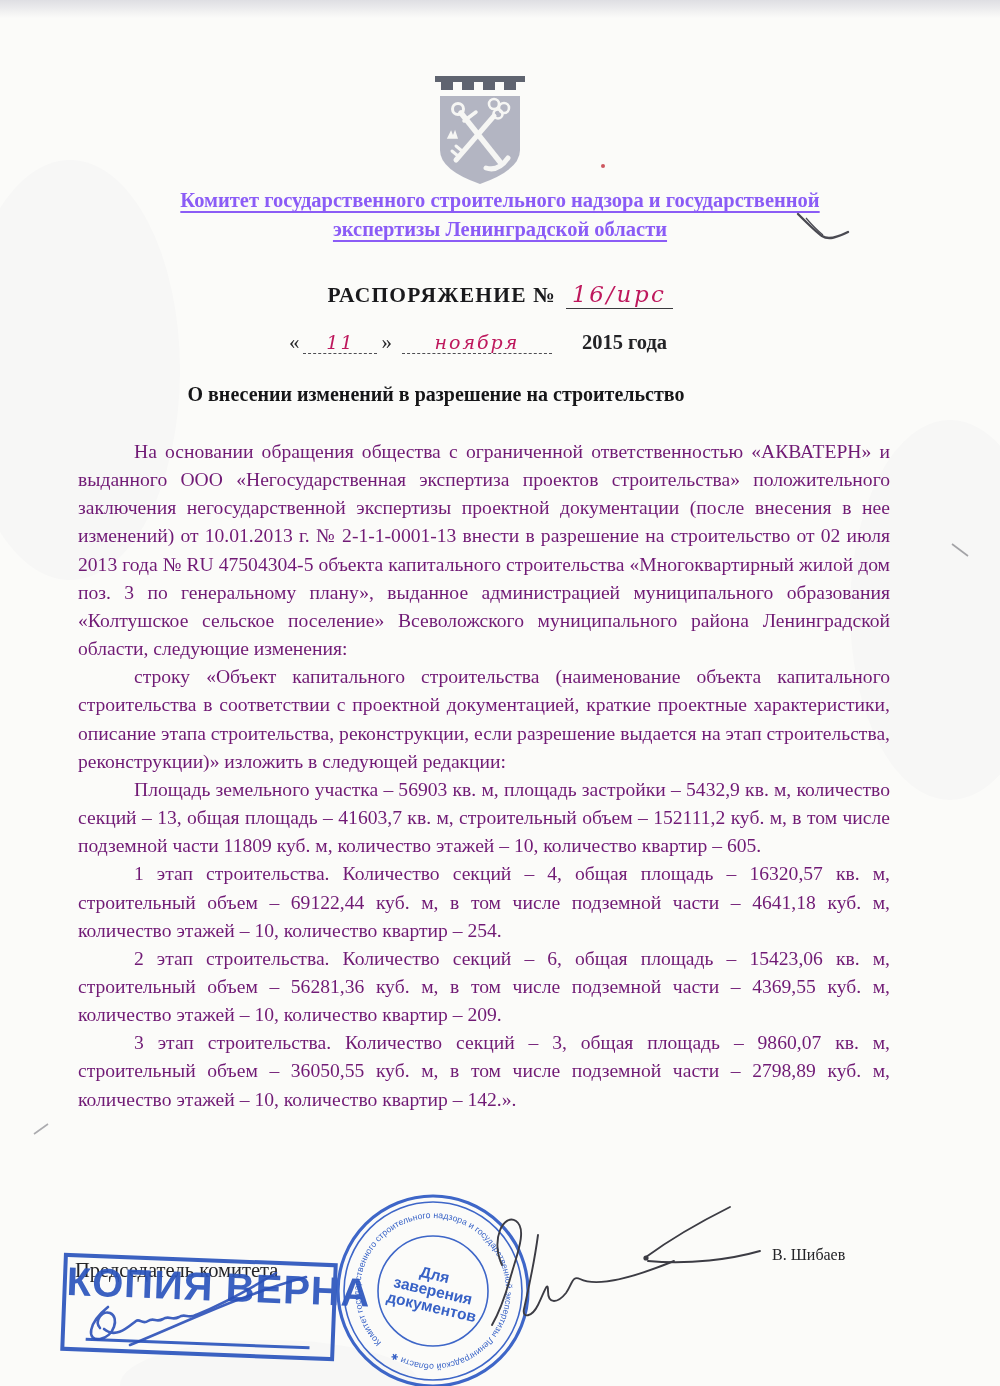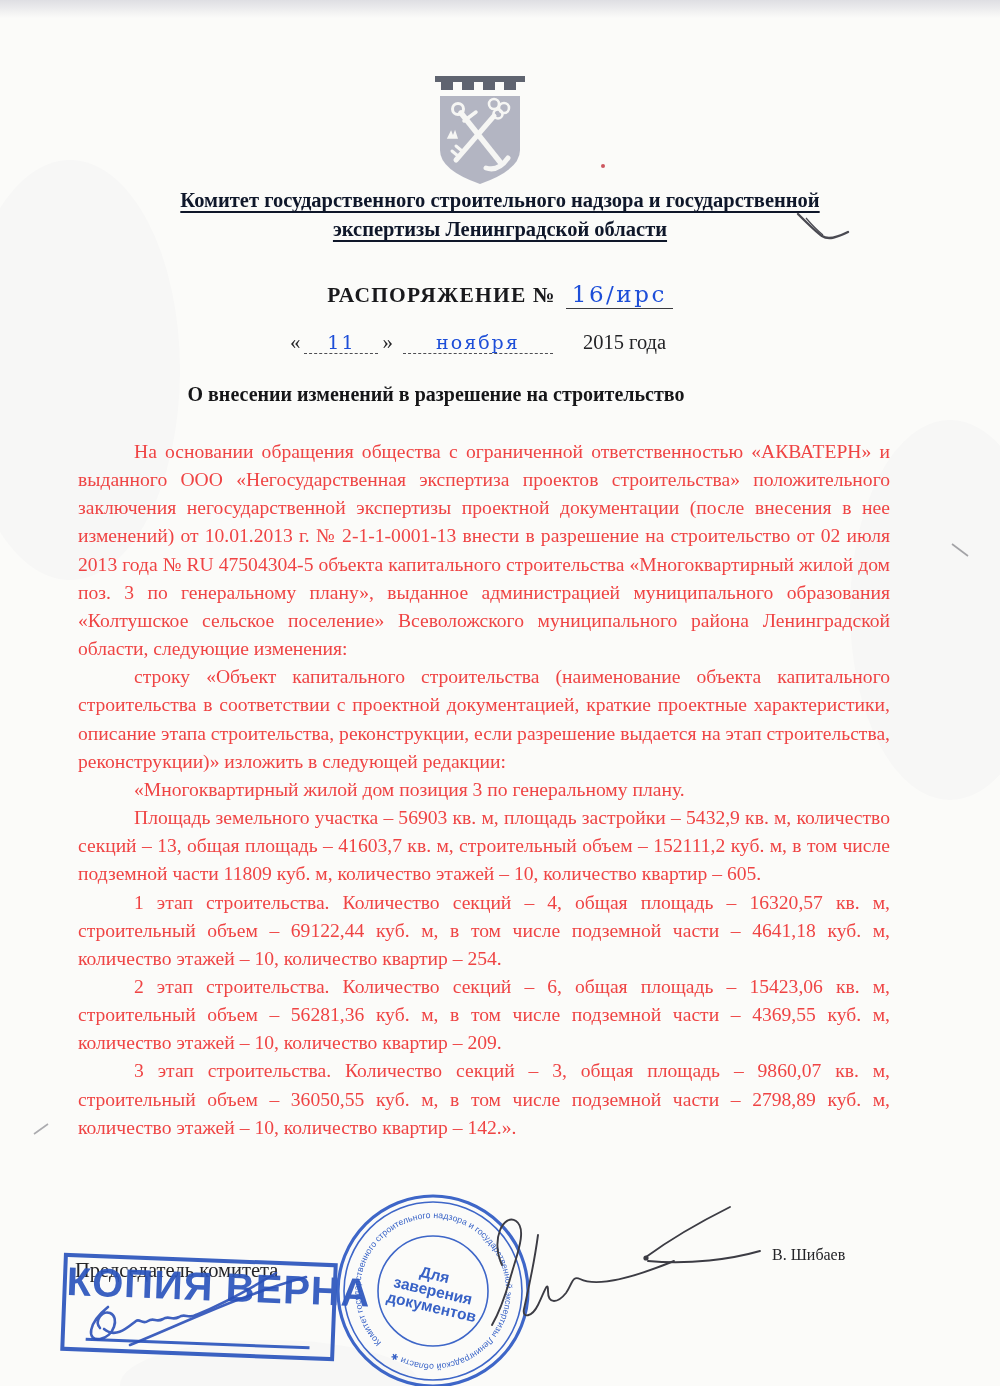--- a/index.html
+++ b/index.html
@@ -12,44 +12,44 @@
   .scan-edge-top{position:absolute;top:0;left:0;right:0;height:18px;
     background:linear-gradient(#c7c7d1, rgba(199,199,209,0));opacity:.55;}
   .smudge{position:absolute;border-radius:50%;background:rgba(90,90,110,0.025);}
   .red-speck{position:absolute;width:4px;height:4px;border-radius:50%;background:#c43a44;opacity:.85;}
 
   
   .gerb{position:absolute;left:428px;top:76px;}
 
   
   .org-name{position:absolute;left:0;top:186px;width:1000px;text-align:center;
-    font-weight:bold;font-size:20.5px;line-height:29px;color:#0f172a;}
+    font-weight:bold;font-size:20.5px;line-height:29px;color:#8b5cf6;}
   .org-name .u{text-decoration:underline;text-decoration-thickness:1.6px;text-underline-offset:4px;}
 
   .title-line{position:absolute;left:0;top:281px;width:1000px;text-align:center;
     font-size:21.5px;font-weight:bold;letter-spacing:1.2px;color:#19191c;}
-  .hand{font-family:"DejaVu Serif", serif;color:#1d4ed8;font-weight:normal;}
+  .hand{font-family:"DejaVu Serif", serif;font-style:italic;color:#be185d;font-weight:normal;}
   .doc-num{font-size:23px;letter-spacing:2.5px;border-bottom:1.6px solid #3a3a3e;
     padding:0 6px 1px 6px;margin-left:10px;}
 
   .date-line{position:absolute;left:0;top:330px;width:1000px;text-align:center;
     font-size:20.5px;color:#232326;transform:translateX(-22px);}
   .date-line .quote{font-size:21px;}
   .date-field{display:inline-block;border-bottom:1.7px dashed #4d4d52;text-align:center;
     font-size:19px;letter-spacing:2px;}
   .date-day{min-width:74px;margin:0 4px;}
   .date-month{min-width:150px;margin-left:10px;margin-right:16px;}
-  .date-year{font-weight:normal;margin-left:14px;}
+  .date-year{font-weight:bold;margin-left:14px;}
 
   .subject{position:absolute;left:0;top:383px;width:872px;text-align:center;
     font-weight:bold;font-size:20px;color:#161618;}
 
   
   .body-text{position:absolute;left:78px;top:438px;width:812px;
-    font-size:19.6px;line-height:28.15px;text-align:justify;color:#ef4444;}
+    font-size:19.6px;line-height:28.15px;text-align:justify;color:#701a75;}
   .body-text p{margin:0;text-indent:56px;}
 
   
   .footer-position{position:absolute;left:75px;top:1248px;font-size:20.5px;color:#242428;margin-top:11px;}
   .footer-signer{position:absolute;left:772px;top:1246px;font-size:16px;color:#242428;}
 
   
   .copy-stamp{
     position:absolute;left:62px;top:1258px;width:266px;height:90px;
     border:4px solid #2b55bd;transform:rotate(2.2deg);opacity:.92;
@@ -111,21 +111,20 @@
 
   <div class="date-line">
     <span class="quote">«</span><span class="hand date-field date-day">11</span><span class="quote">»</span><span class="hand date-field date-month">ноября</span><span class="date-year">2015 года</span>
   </div>
 
   <div class="subject">О внесении изменений в разрешение на строительство</div>
 
   <div class="body-text">
     <p>На основании обращения общества с ограниченной ответственностью «АКВАТЕРН» и выданного ООО «Негосударственная экспертиза проектов строительства» положительного заключения негосударственной экспертизы проектной документации (после внесения в нее изменений) от 10.01.2013 г. № 2-1-1-0001-13 внести в разрешение на строительство от 02 июля 2013 года № RU 47504304-5 объекта капитального строительства «Многоквартирный жилой дом поз. 3 по генеральному плану», выданное администрацией муниципального образования «Колтушское сельское поселение» Всеволожского муниципального района Ленинградской области, следующие изменения:</p>
     <p>строку «Объект капитального строительства (наименование объекта капитального строительства в соответствии с проектной документацией, краткие проектные характеристики, описание этапа строительства, реконструкции, если разрешение выдается на этап строительства, реконструкции)» изложить в следующей редакции:</p>
-    <p>«Многоквартирный жилой дом позиция 3 по генеральному плану.</p>
     <p>Площадь земельного участка – 56903 кв. м, площадь застройки – 5432,9 кв. м, количество секций – 13, общая площадь – 41603,7 кв. м, строительный объем – 152111,2 куб. м, в том числе подземной части 11809 куб. м, количество этажей – 10, количество квартир – 605.</p>
     <p>1 этап строительства. Количество секций – 4, общая площадь – 16320,57 кв. м, строительный объем – 69122,44 куб. м, в том числе подземной части – 4641,18 куб. м, количество этажей – 10, количество квартир – 254.</p>
     <p>2 этап строительства. Количество секций – 6, общая площадь – 15423,06 кв. м, строительный объем – 56281,36 куб. м, в том числе подземной части – 4369,55 куб. м, количество этажей – 10, количество квартир – 209.</p>
     <p>3 этап строительства. Количество секций – 3, общая площадь – 9860,07 кв. м, строительный объем – 36050,55 куб. м, в том числе подземной части – 2798,89 куб. м, количество этажей – 10, количество квартир – 142.».</p>
   </div>
 
   <div class="footer-position">Председатель комитета</div>
   <div class="footer-signer">В. Шибаев</div>
 
   <div class="copy-stamp">

